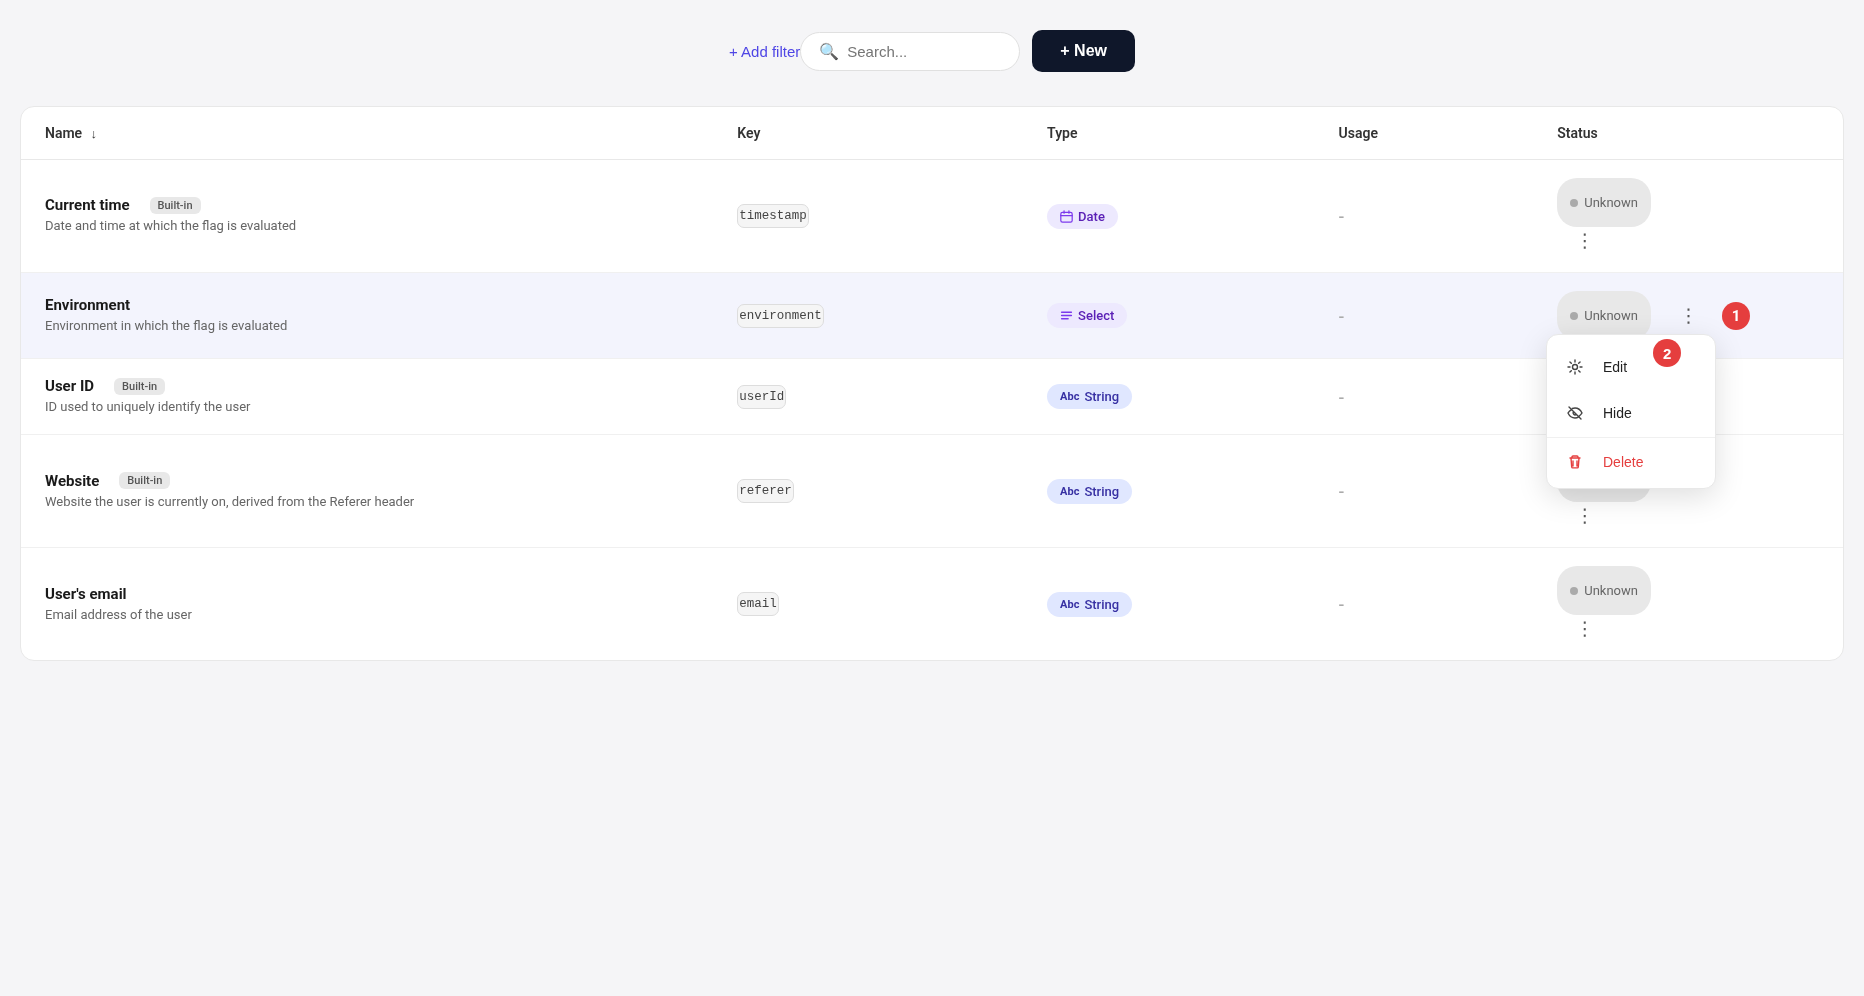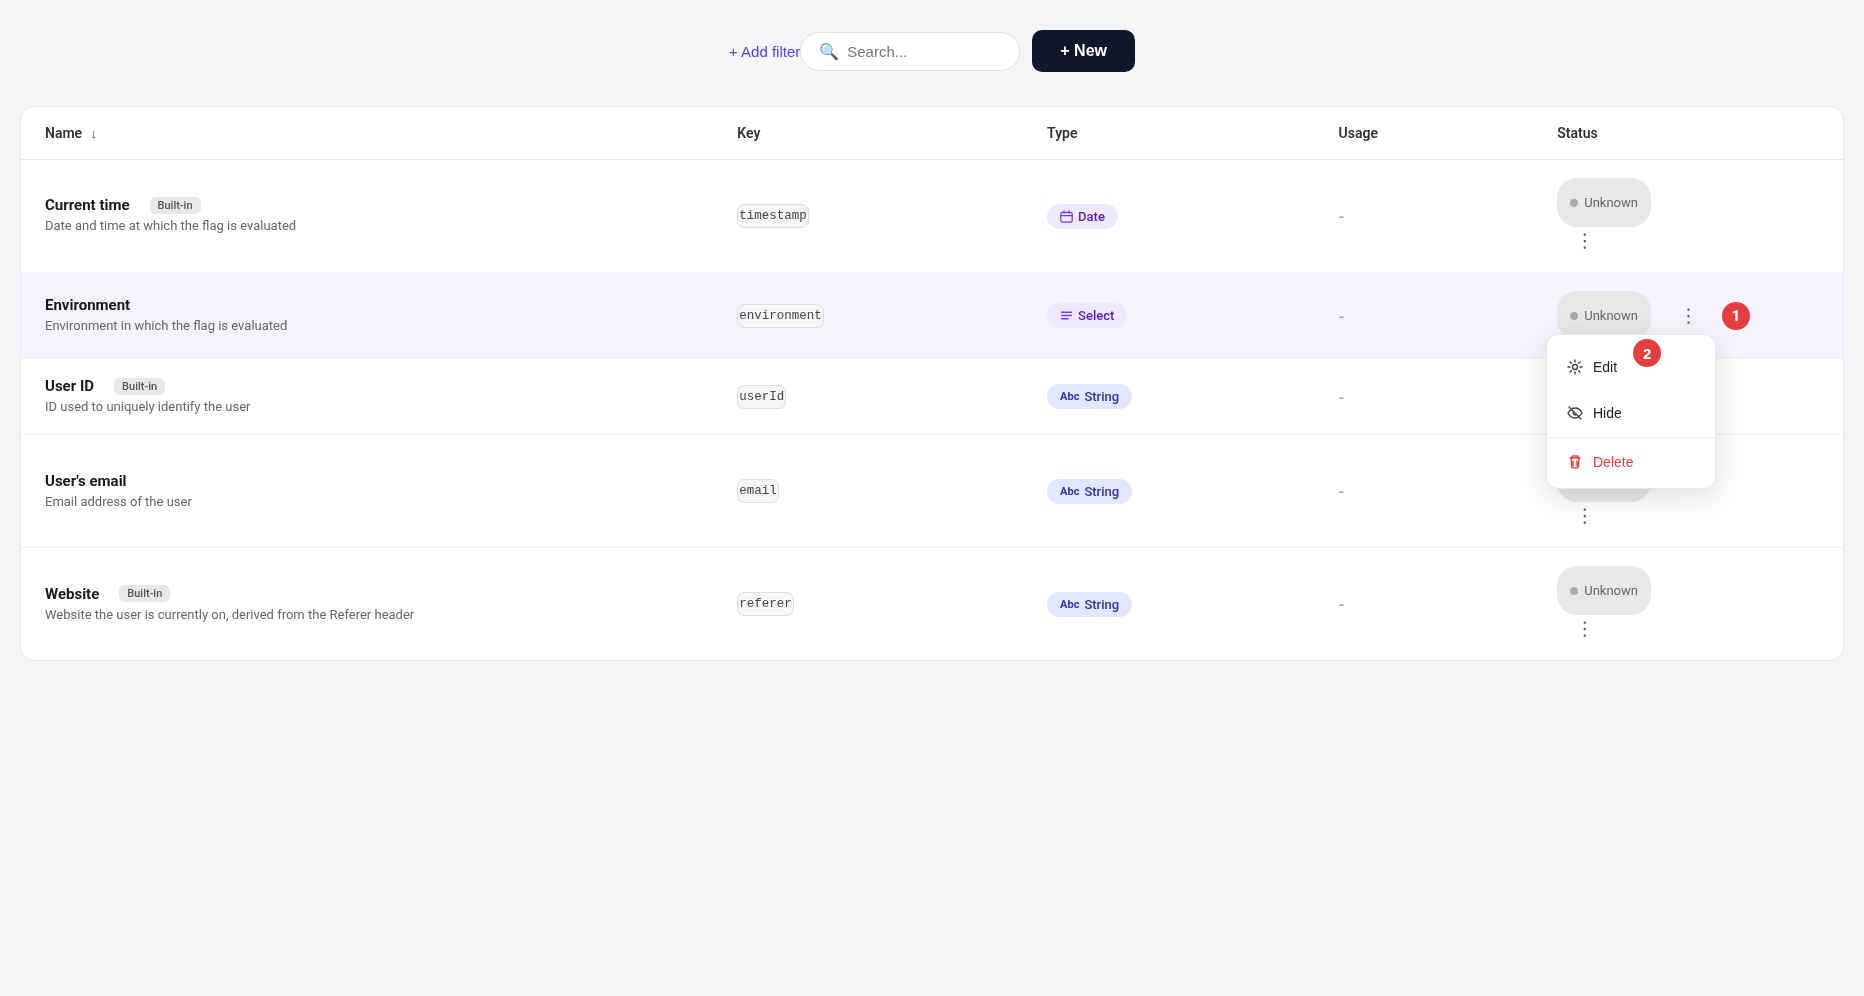--- a/index.html
+++ b/index.html
@@ -250,21 +250,21 @@
       border-radius: 12px;
       box-shadow: 0 8px 30px rgba(0,0,0,0.13);
       z-index: 100;
       min-width: 170px;
       padding: 6px 0;
     }
 
     .dropdown-item {
       display: flex;
       align-items: center;
-      gap: 10px;
+      gap: 20px;
       padding: 12px 20px;
       font-size: 14px;
       cursor: pointer;
       color: #222;
       background: none;
       border: none;
       width: 100%;
       text-align: right;
     }
 
@@ -402,44 +402,44 @@
     <div class="cell-name-desc">ID used to uniquely identify the user</div>
   </td>
           <td><span class="key-badge">userId</span></td>
           <td><span class="type-badge type-string"><span style="font-size:11px;font-weight:700;color:#3730a3;">Abc</span> String</span></td>
           <td><span class="usage-dash">-</span></td>
           <td></td>
         </tr>
         <tr>
           <td>
     <div class="cell-name-title">
+      <span>Website</span>
+      <span class="badge-builtin">Built-in</span>
+    </div>
+    <div class="cell-name-desc">Website the user is currently on, derived from the Referer header</div>
+  </td>
+          <td><span class="key-badge">referer</span></td>
+          <td><span class="type-badge type-string"><span style="font-size:11px;font-weight:700;color:#3730a3;">Abc</span> String</span></td>
+          <td><span class="usage-dash">-</span></td>
+          <td><span class="status-unknown">
+      <span class="status-dot"></span>
+      <span>Unknown</span>
+    </span><button class="more-btn" style="margin-left:10px;">⋮</button></td>
+        </tr>
+        <tr>
+          <td>
+    <div class="cell-name-title">
       <span>User's email</span>
 
     </div>
     <div class="cell-name-desc">Email address of the user</div>
   </td>
           <td><span class="key-badge">email</span></td>
           <td><span class="type-badge type-string"><span style="font-size:11px;font-weight:700;color:#3730a3;">Abc</span> String</span></td>
           <td><span class="usage-dash">-</span></td>
           <td><span class="status-unknown">
       <span class="status-dot"></span>
       <span>Unknown</span>
     </span><button class="more-btn" style="margin-left:10px;">⋮</button></td>
         </tr>
-        <tr>
-          <td>
-    <div class="cell-name-title">
-      <span>Website</span>
-      <span class="badge-builtin">Built-in</span>
-    </div>
-    <div class="cell-name-desc">Website the user is currently on, derived from the Referer header</div>
-  </td>
-          <td><span class="key-badge">referer</span></td>
-          <td><span class="type-badge type-string"><span style="font-size:11px;font-weight:700;color:#3730a3;">Abc</span> String</span></td>
-          <td><span class="usage-dash">-</span></td>
-          <td><span class="status-unknown">
-      <span class="status-dot"></span>
-      <span>Unknown</span>
-    </span><button class="more-btn" style="margin-left:10px;">⋮</button></td>
-        </tr>
       </tbody>
   </table>
 </div>
 
 </body></html>

